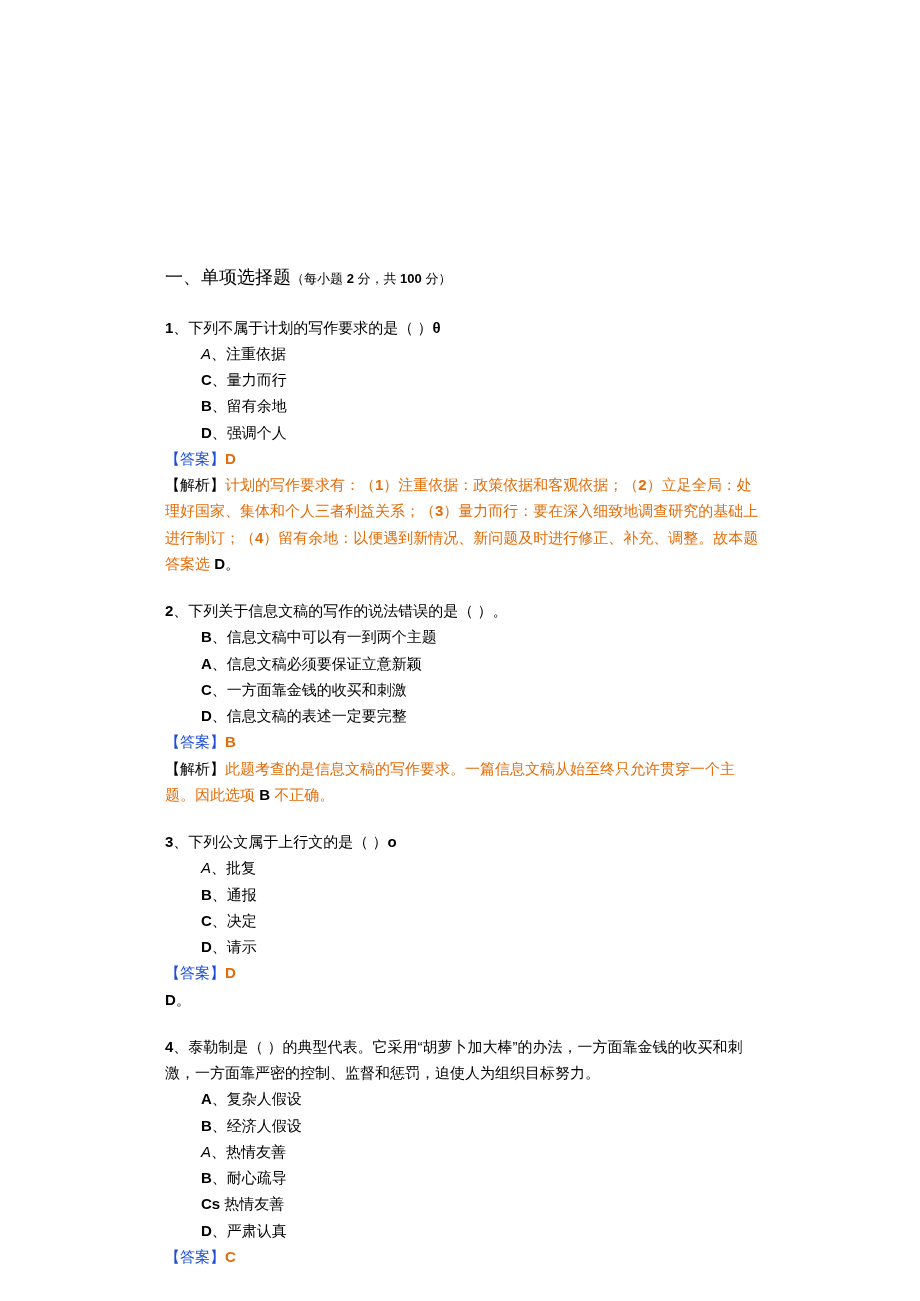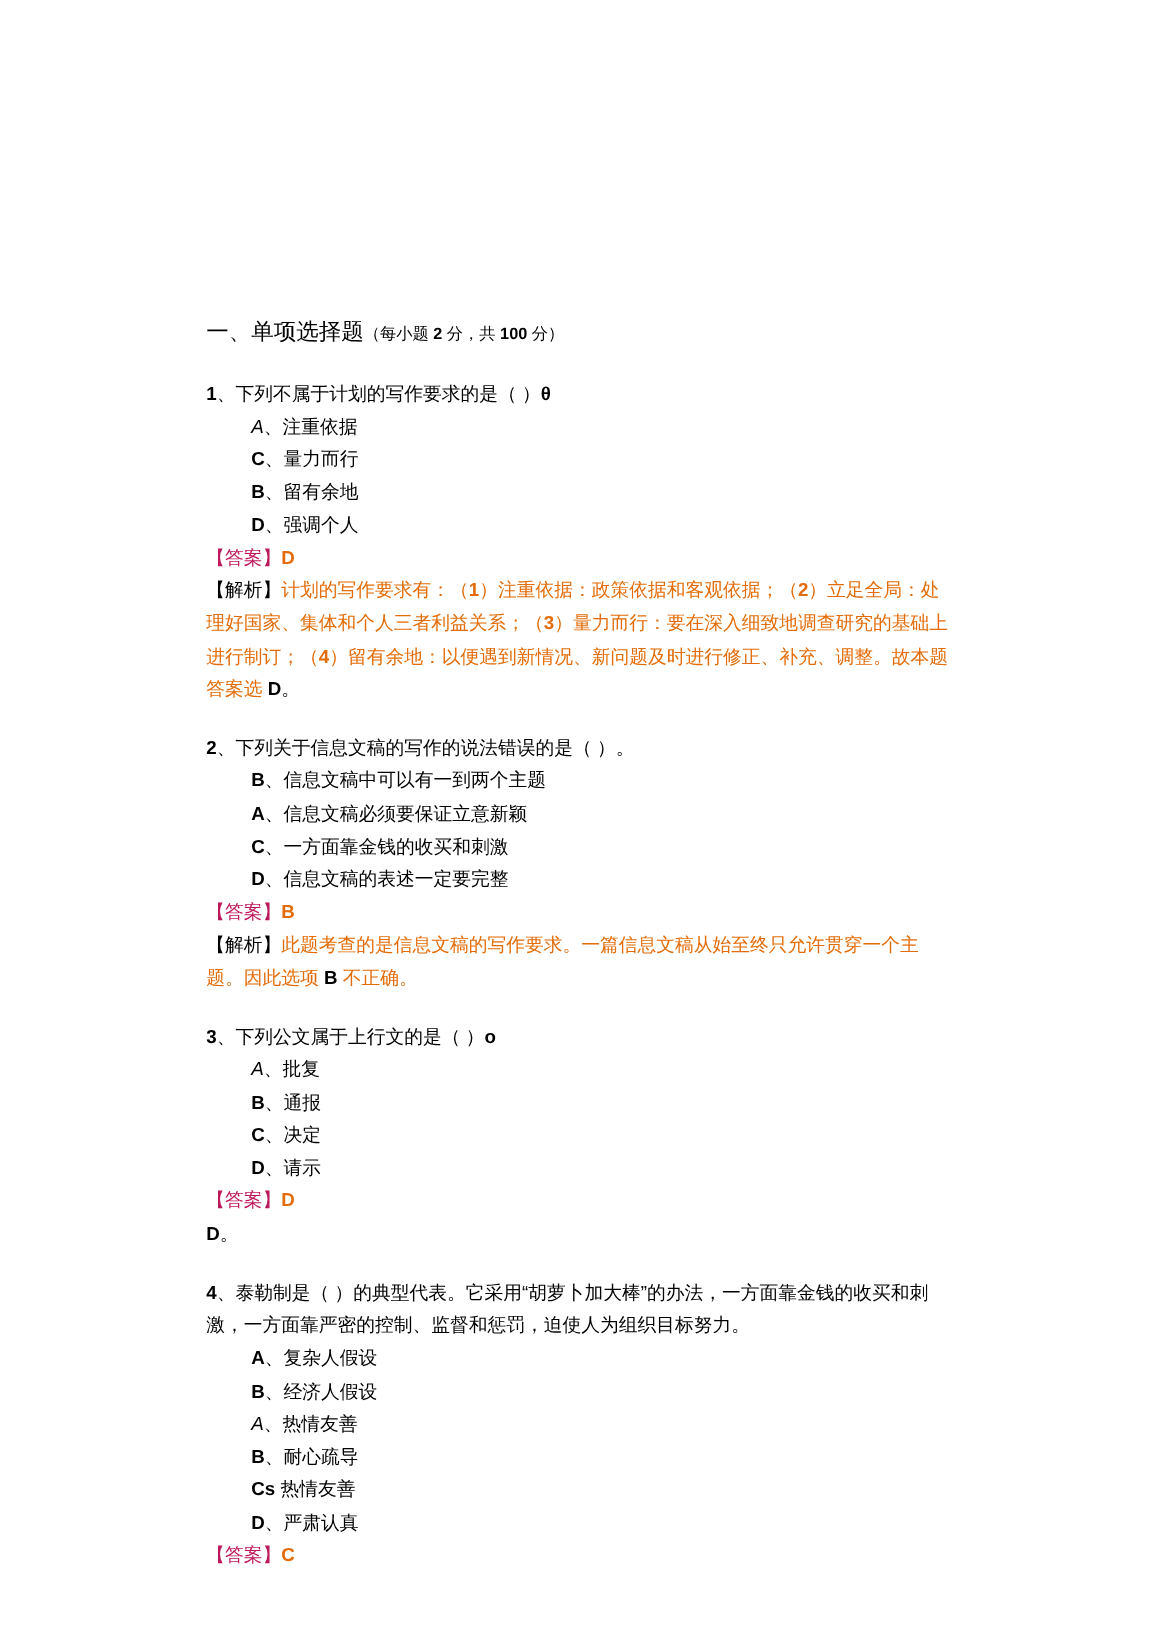--- a/index.html
+++ b/index.html
@@ -11,20 +11,21 @@
   }
   .page {
     padding: 250px 160px 100px 165px;
     font-size: 15px;
     line-height: 1.75;
     color: #000000;
   }
   .section-title {
     font-family: "KaiTi", "STKaiti", serif;
     font-size: 18px;
+    margin-top: 12px;
   }
   .section-title .sub {
     font-size: 13px;
     font-family: "Microsoft YaHei", sans-serif;
   }
   .section-title .bold {
     font-weight: bold;
   }
   .q-stem {
     margin-top: 21px;
@@ -35,21 +36,21 @@
   .opt {
     padding-left: 36px;
   }
   .opt .letter {
     font-weight: bold;
   }
   .opt .italic-letter {
     font-style: italic;
   }
   .ans-line .label {
-    color: #be185d;
+    color: #1d4ed8;
   }
   .ans-line .val {
     font-weight: bold;
   }
   .orange {
     color: #e36c09;
   }
   .bold {
     font-weight: bold;
   }

